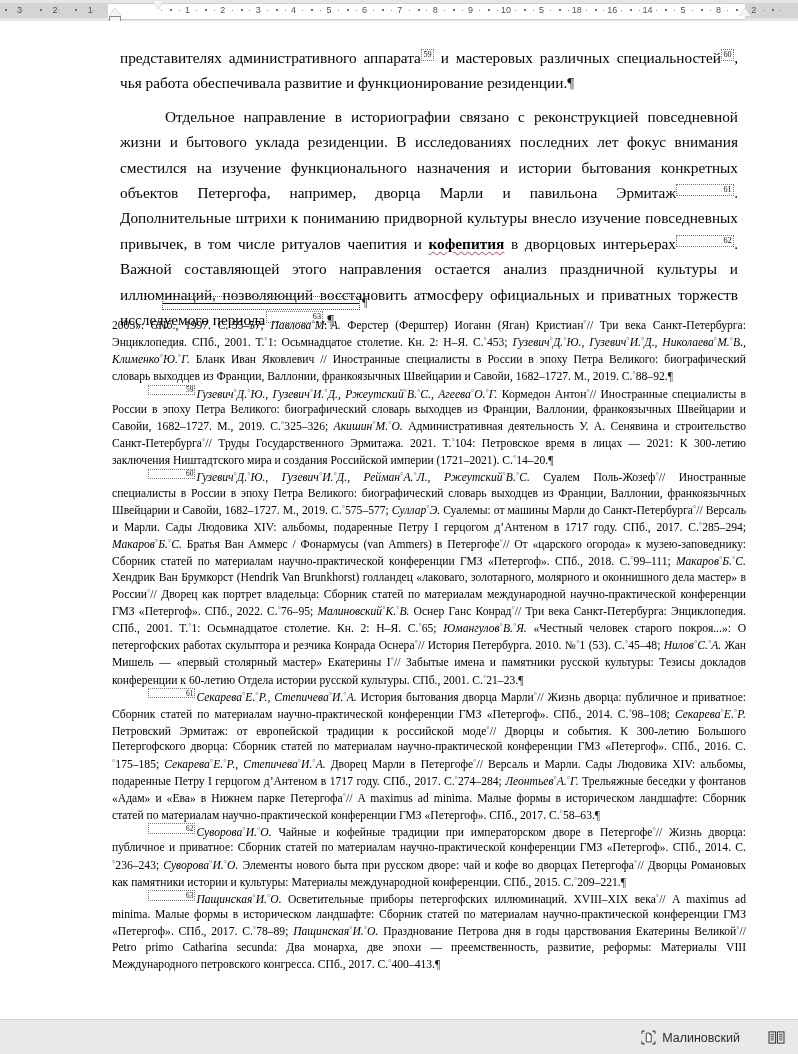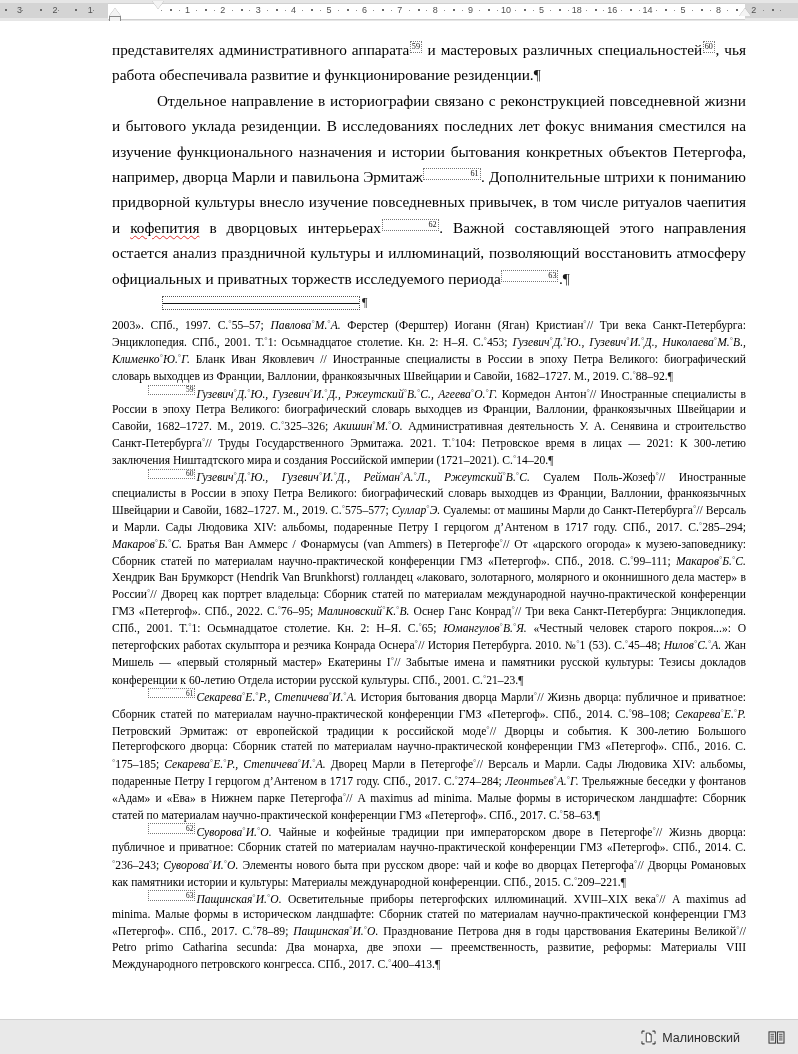--- a/index.html
+++ b/index.html
@@ -122,21 +122,21 @@
     top: 16px;
     width: 634px;
   }
 
   
   .body-par {
     font-size: 15.3px;
     line-height: 25.4px;
     text-align: justify;
     text-justify: inter-word;
-    margin: 0;
+    margin: 8px;
     color: #000000;
     hyphens: none;
   }
   .body-par.indent { text-indent: 45px; }
 
   
   #footnote-area {
     position: absolute;
     left: 112px;
     top: 273px;
@@ -202,20 +202,21 @@
     color: #111;
   }
   .pilc { color: #1a1a1a; }
   
   .nbmark { font-size: 0.72em; vertical-align: 0.32em; color: #555; }
   
   .spell {
     text-decoration: underline wavy #e03030;
     text-decoration-thickness: 1px;
     text-underline-offset: 2px;
+    font-weight: bold;
   }
 
   
   #statusbar {
     position: absolute;
     left: 0; top: 1019px;
     width: 798px; height: 35px;
     background: #e9e9e9;
     border-top: 1px solid #d2d2d2;
     font-family: "Liberation Sans", sans-serif;

